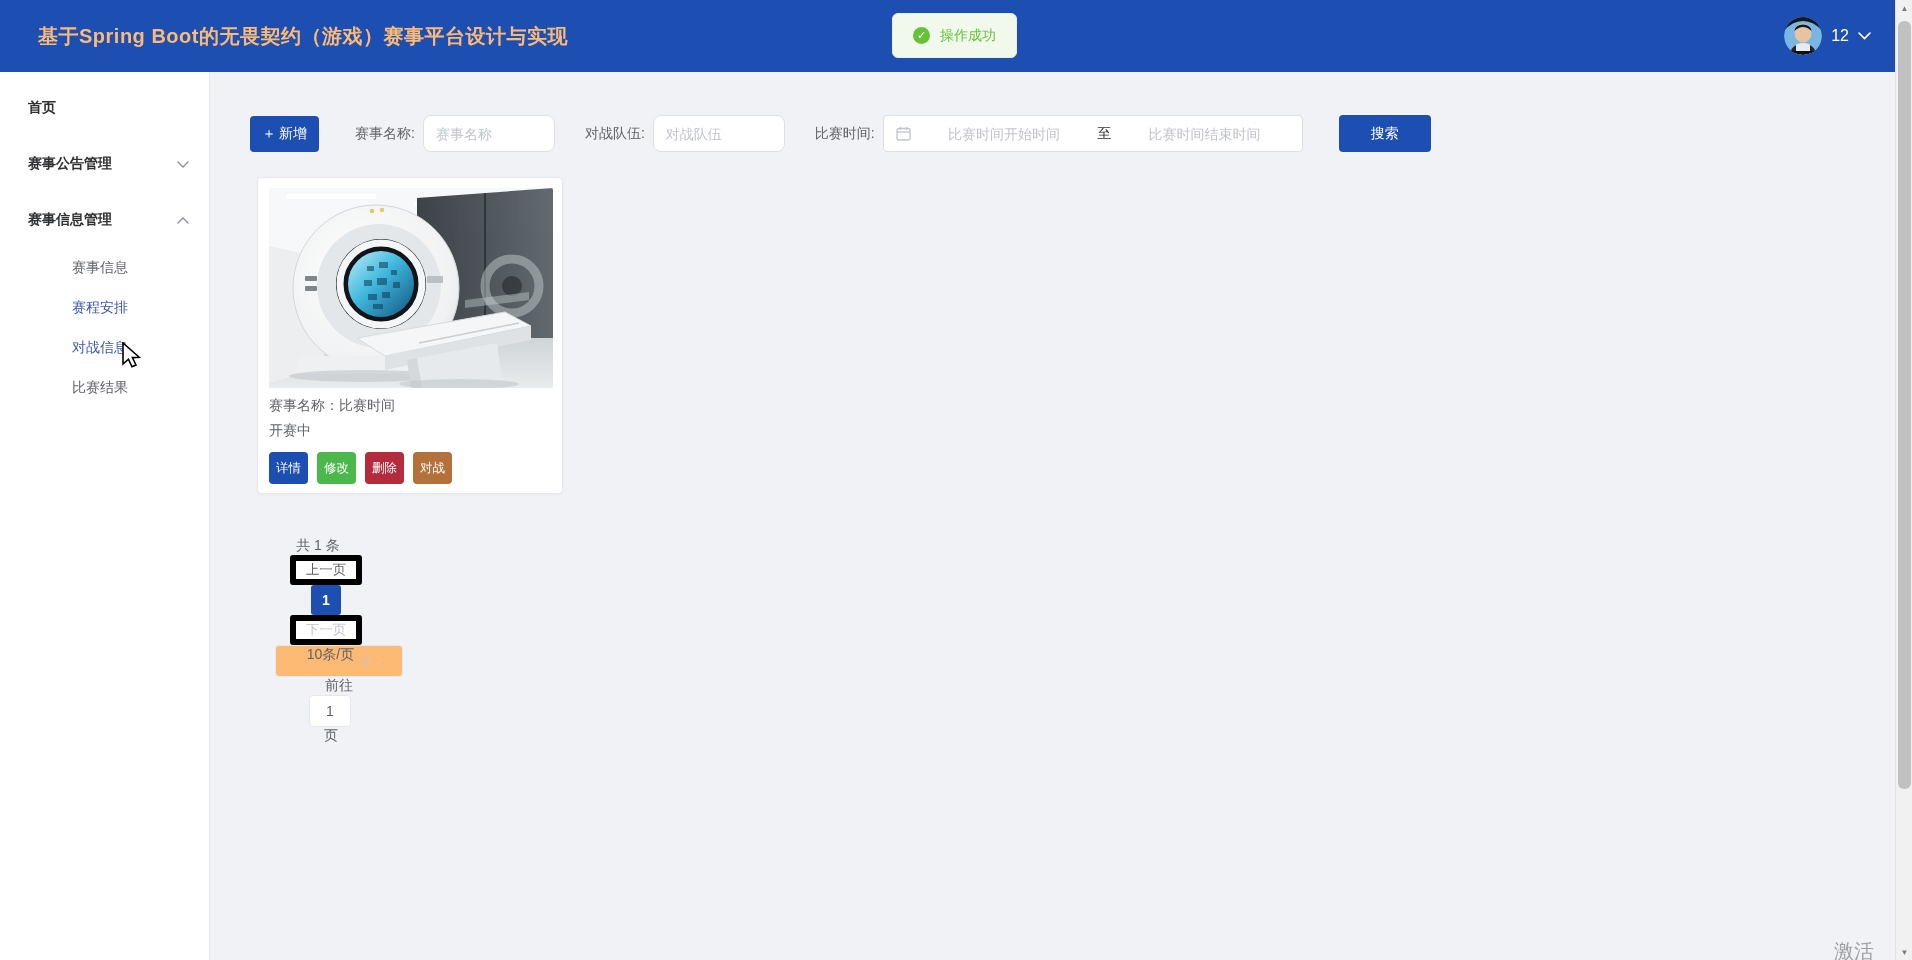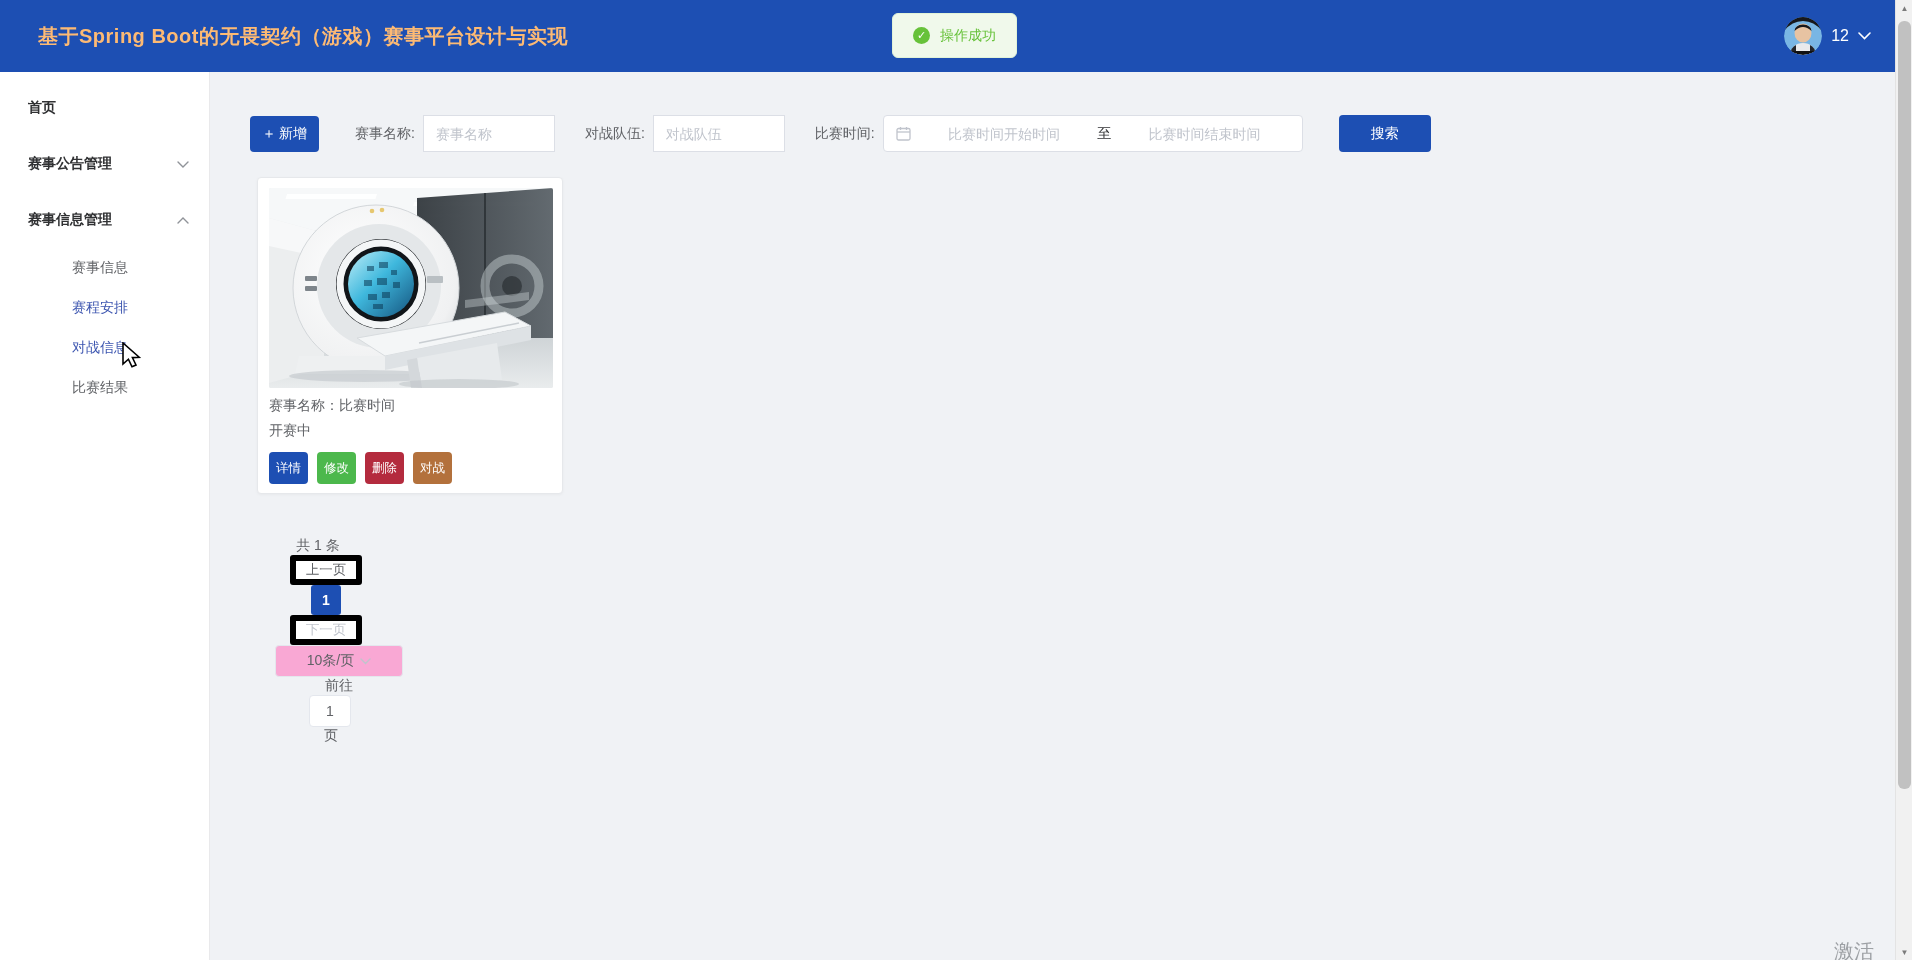--- a/index.html
+++ b/index.html
@@ -44,21 +44,21 @@
   
   .main{position:absolute;left:210px;top:72px;right:0;bottom:0;background:var(--main-bg);}
 
   .filter-row{position:absolute;left:40px;top:43px;display:flex;align-items:center;font-size:14px;color:var(--text);}
   .btn{border:none;border-radius:4px;color:#fff;font-size:14px;cursor:pointer;
        display:inline-flex;align-items:center;justify-content:center;font-family:inherit;}
   .btn-add{background:var(--primary);height:36px;padding:0 12px;gap:3px;}
   .btn-search{background:var(--primary);height:37px;width:92px;margin-left:36px;}
   .filter-label{margin-left:30px;white-space:nowrap;}
   .filter-label:first-of-type{margin-left:36px;}
-  .text-input{height:37px;border:1px solid var(--border);border-radius:0;background:#fff;
+  .text-input{height:37px;border:1px solid var(--border);border-radius:8px;background:#fff;
               padding:0 12px;font-size:14px;color:var(--text);font-family:inherit;outline:none;margin-left:8px;}
   .text-input::placeholder{color:var(--placeholder);}
   .input-name,.input-team{width:132px;}
   .daterange{margin-left:8px;width:420px;height:37px;background:#fff;border:1px solid var(--border);
              border-radius:4px;display:flex;align-items:center;padding:0 12px;gap:8px;}
   .cal-icon{color:var(--placeholder);display:flex;align-items:center;}
   .daterange-input{flex:1;border:none;outline:none;font-size:14px;color:var(--text);font-family:inherit;
                    background:transparent;min-width:0;text-align:center;}
   .daterange-input::placeholder{color:var(--placeholder);}
   .range-sep{color:var(--text-dark);font-size:14px;}
@@ -77,22 +77,22 @@
   .btn-battle{background:var(--brown-btn);}
 
   
   .pagination{position:absolute;left:39px;top:465px;display:flex;align-items:center;font-size:14px;color:var(--text);flex-direction:column;}
   .pg-total{margin-right:16px;}
   .pg-btn{height:30px;padding:0 10px;background:#fff;border:6px solid #000000;border-radius:3px;
           display:flex;align-items:center;color:var(--text);cursor:pointer;}
   .pg-page{width:30px;height:30px;margin:0 12px;background:var(--primary);color:#fff;border-radius:3px;
            display:flex;align-items:center;justify-content:center;font-weight:bold;cursor:pointer;}
   .pg-btn.disabled{color:var(--disabled);cursor:not-allowed;}
-  .pg-select{width:128px;height:32px;margin-left:26px;background:#f9a8d4;border:1px solid #e4e7ed;border-radius:4px;
-             display:flex;align-items:center;justify-content:center;gap:6px;cursor:pointer;color:var(--text);}
+  .pg-select{width:128px;height:32px;margin-left:26px;background:#fdba74;border:1px solid #e4e7ed;border-radius:4px;
+             display:flex;justify-content:center;gap:6px;cursor:pointer;color:var(--text);}
   .pg-select .menu-caret{color:var(--placeholder);}
   .pg-goto-label{margin-left:26px;}
   .pg-goto-input{width:42px;height:32px;margin-left:8px;border:1px solid #e4e7ed;border-radius:4px;
                  text-align:center;font-size:14px;color:var(--text);font-family:inherit;outline:none;background:#fff;}
   .pg-unit{margin-left:10px;}
 
   
   .watermark{position:absolute;left:1624px;top:866px;color:#9b9fa3;color:rgba(130,134,138,.75);pointer-events:none;}
   .watermark-line1{font-size:20px;}
 

